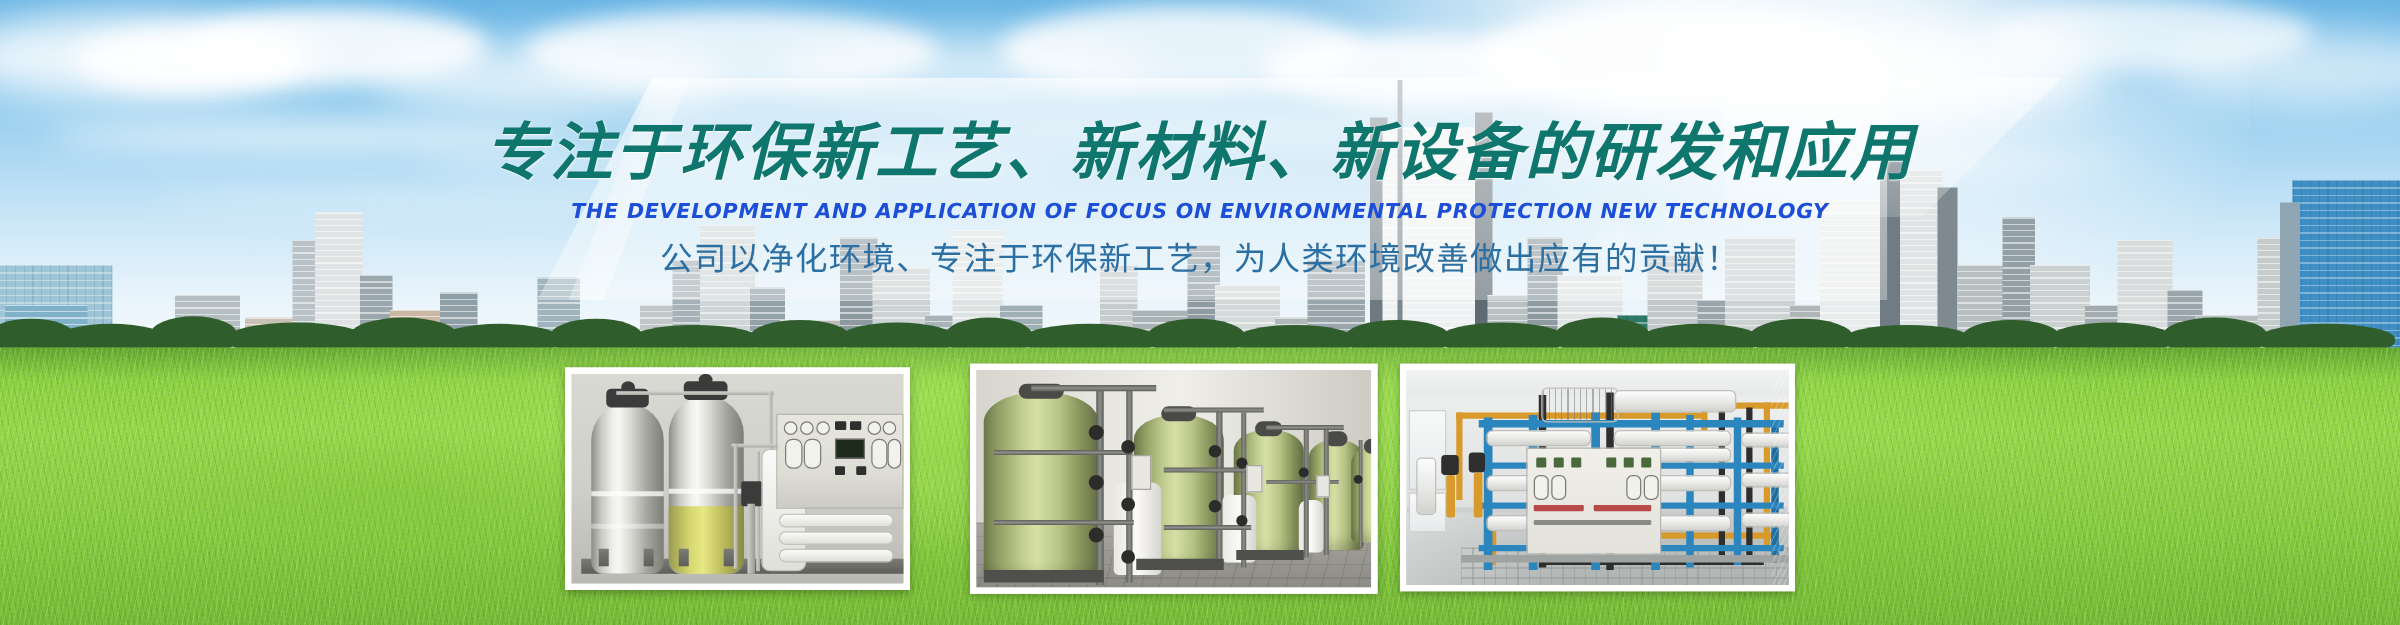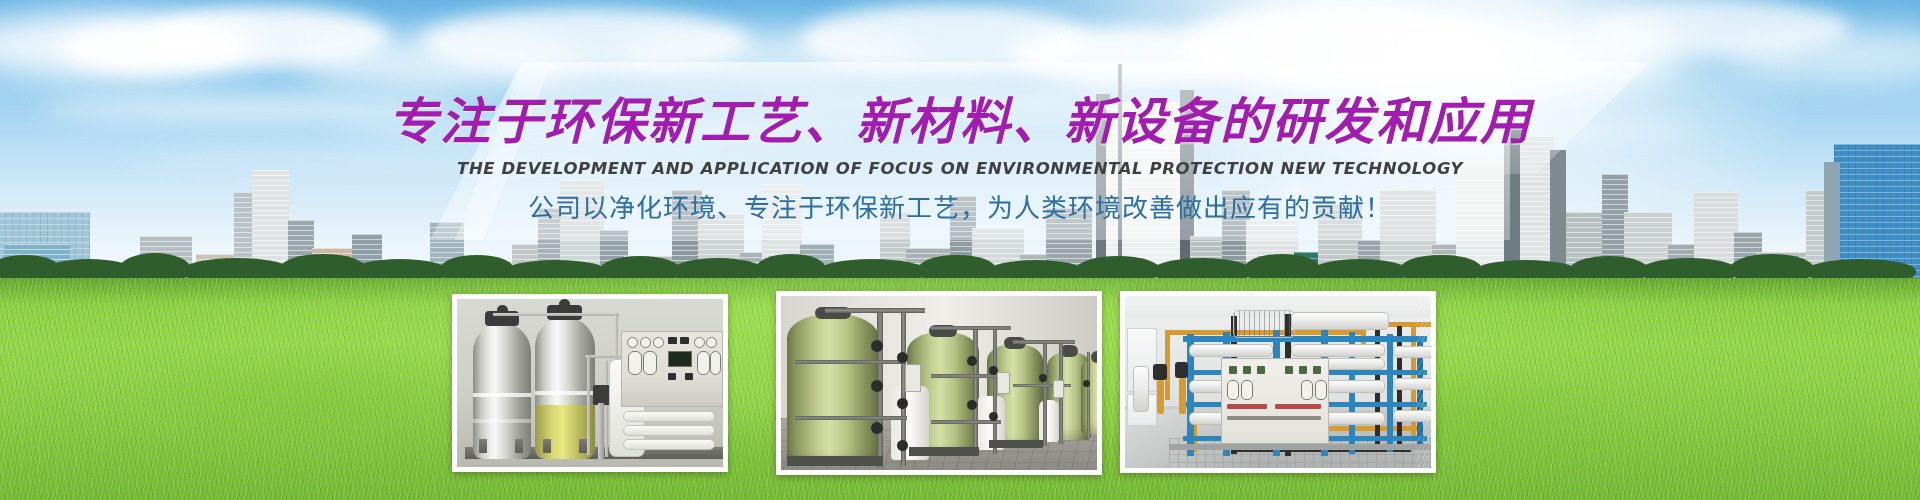--- a/index.html
+++ b/index.html
@@ -125,31 +125,31 @@
   
   .textblock{
     position:absolute;left:0;top:92px;width:1920px;
     text-align:center;
   }
   .headline{
     font-family:"DejaVu Sans","Liberation Sans",sans-serif;
     font-weight:700;font-style:italic;
     font-size:50px;line-height:60px;
     letter-spacing:2px;
-    color:#a21caf;
+    color:#0f766e;
     margin:0;
     text-shadow:0 1px 0 rgba(255,255,255,.65), 1px 1px 2px rgba(255,255,255,.5);
     white-space:nowrap;
   }
   .subline{
     font-family:"DejaVu Sans","Liberation Sans",sans-serif;
     font-weight:700;font-style:italic;
     font-size:16.5px;line-height:26px;
     letter-spacing:.6px;
-    color:#404040;
+    color:#1d4ed8;
     margin:4px 0 0 0;
     white-space:nowrap;
   }
   .tagline{
     font-family:"DejaVu Sans","Liberation Sans",sans-serif;
     font-weight:400;
     font-size:26px;line-height:40px;
     letter-spacing:1px;
     color:#2b6fa3;
     margin:6px 0 0 0;

